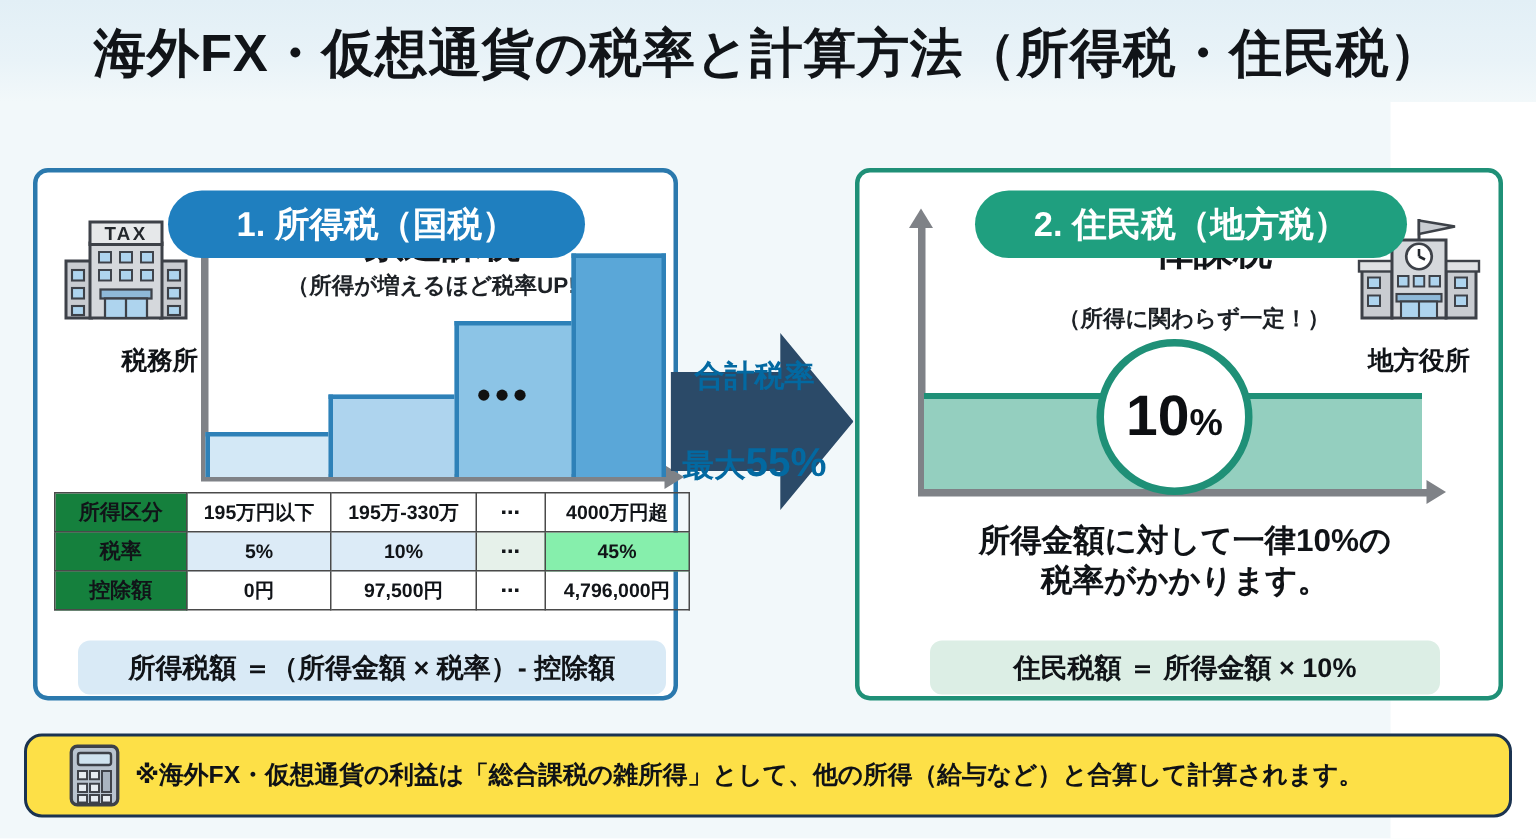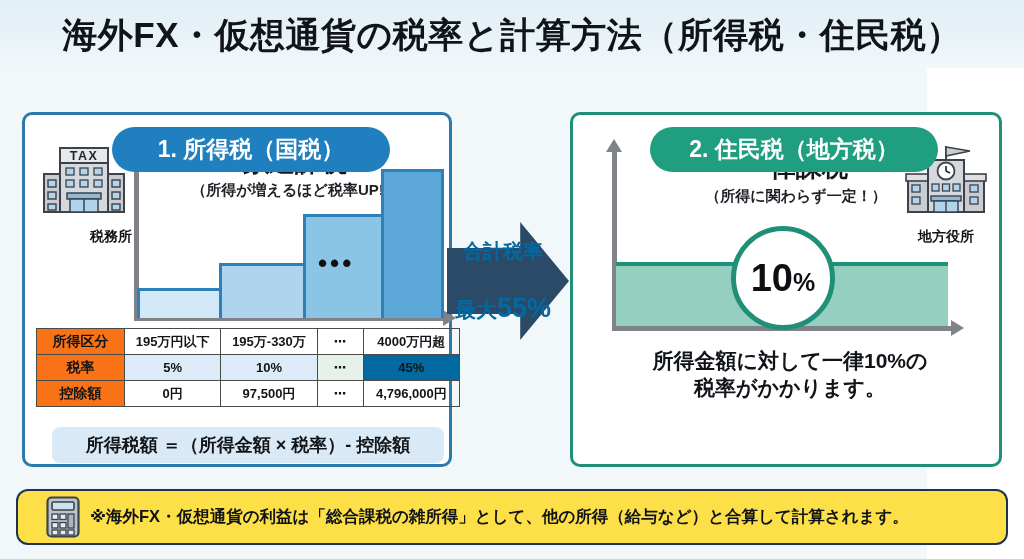--- a/index.html
+++ b/index.html
@@ -107,25 +107,25 @@
   .rate-table td {
     border: 1.5px solid #4a4a4a;
     height: 26px;
     text-align: center;
     color: #111418;
     font-weight: bold;
     padding: 0 2px;
     white-space: nowrap;
   }
   .rate-table td.rowhead {
-    background: #f97316; width: 88px; font-size: 14px;
+    background: #15803d; width: 88px; font-size: 14px;
   }
   .rate-table td.narrow { width: 46px; }
   .rate-table td.hl-blue { background: #dcebf7; }
-  .rate-table td.hl-green { background: #0369a1; margin-top: 40px; }
+  .rate-table td.hl-green { background: #86efac; margin-top: 40px; }
   .rate-table td.hl-greenlight { background: #e6f1ea; }
 
   
   .formula {
     position: absolute;
     height: 36px; border-radius: 8px;
     display: flex; align-items: center; justify-content: center;
     font-size: 18px; font-weight: bold; color: #101317;
     white-space: nowrap;
   }
@@ -146,21 +146,21 @@
   }
   .big-arrow-label .l1 { font-size: 20px; font-weight: bold; display:block; white-space: nowrap;}
   .big-arrow-label .l2 { font-size: 21px; font-weight: bold; display:block; white-space: nowrap; margin-top: 32px;}
   .big-arrow-label .l2 b { font-size: 27px; }
 
   
   .chart-head-r {
     position: absolute; left: 661px; top: 150px; width: 270px; text-align: center;
   }
   .chart-head-r .main { font-size: 26px; font-weight: bold; color: #121519; white-space: nowrap; }
-  .chart-head-r .sub  { font-size: 15px; font-weight: bold; color: #1d2126; margin-top: 2px; white-space: nowrap; }
+  .chart-head-r .sub  { font-size: 15px; font-weight: bold; color: #1d2126; margin-top: 18px; white-space: nowrap; }
 
   .axis-v-r {
     position: absolute; left: 612px; top: 150px; width: 5px; height: 180px; background: #7f8287;
   }
   .axis-v-r::before {
     content: ""; position: absolute; left: -6px; top: -11px;
     border-left: 8.5px solid transparent; border-right: 8.5px solid transparent;
     border-bottom: 13px solid #7f8287;
   }
   .axis-h-r {
@@ -198,21 +198,21 @@
     display: flex; align-items: center;
   }
   .footer-text {
     font-size: 16.5px; font-weight: bold; color: #0f1216; white-space: nowrap;
     margin-left: 10px;
   }
 
   
   .icon-wrap { position: absolute; text-align: center; }
   .icon-caption {
-    font-size: 14px; font-weight: bold; color: #101317; margin-top: 2px; white-space: nowrap;
+    font-size: 17px; font-weight: bold; color: #101317; margin-top: 2px; white-space: nowrap;
   }
   .tax-office { left: 36px; top: 144px; width: 96px; text-align: right; }
   .city-hall  { left: 898px; top: 144px; width: 96px; }
   .calc-icon  { margin-left: 28px; }
 </style>
 </head>
 <body>
 
 <div id="page">
 
@@ -334,20 +334,21 @@
   <div class="flat-band"></div>
   <div class="pct-circle">
     <span><span>10</span><span class="sm">%</span></span>
   </div>
 
   <div class="right-note">
     <span>所得金額に対して一律10%の</span>
     <span>税率がかかります。</span>
   </div>
 
+  <div class="formula formula-right">住民税額 ＝ 所得金額 × 10%</div>
 
   <div class="footer">
     <svg class="calc-icon" width="34" height="42" viewBox="0 0 34 42">
       <rect x="1.5" y="1.5" width="31" height="39" rx="4" fill="#b9c4cf" stroke="#3d4148" stroke-width="2.2"></rect>
       <rect x="6" y="6" width="22" height="8" rx="1.5" fill="#cfe3ef" stroke="#3d4148" stroke-width="1.6"></rect>
       <rect x="6" y="18" width="6" height="5.5" fill="#e6ecf1" stroke="#3d4148" stroke-width="1.3"></rect>
       <rect x="14" y="18" width="6" height="5.5" fill="#e6ecf1" stroke="#3d4148" stroke-width="1.3"></rect>
       <rect x="22" y="18" width="6" height="14" fill="#a9b4c0" stroke="#3d4148" stroke-width="1.3"></rect>
       <rect x="6" y="26.5" width="6" height="5.5" fill="#e6ecf1" stroke="#3d4148" stroke-width="1.3"></rect>
       <rect x="14" y="26.5" width="6" height="5.5" fill="#e6ecf1" stroke="#3d4148" stroke-width="1.3"></rect>

